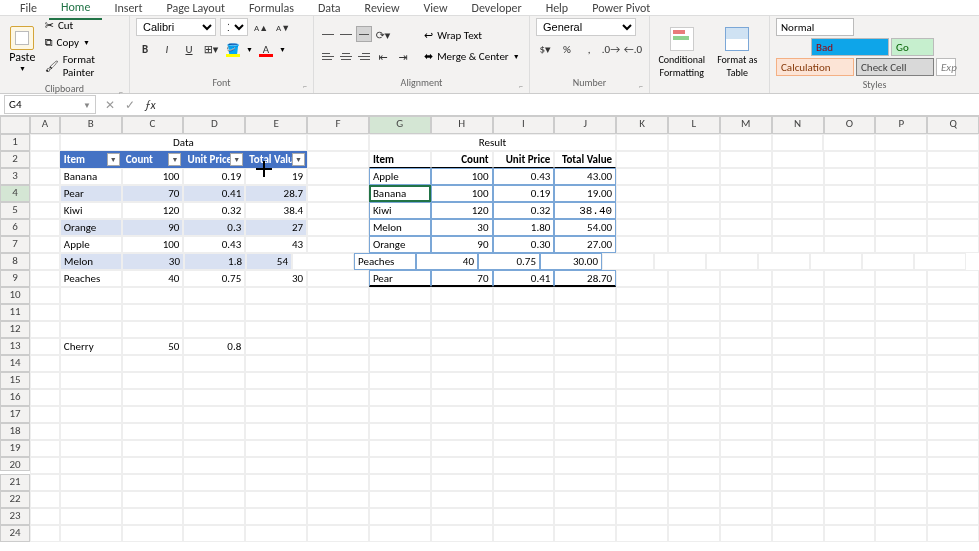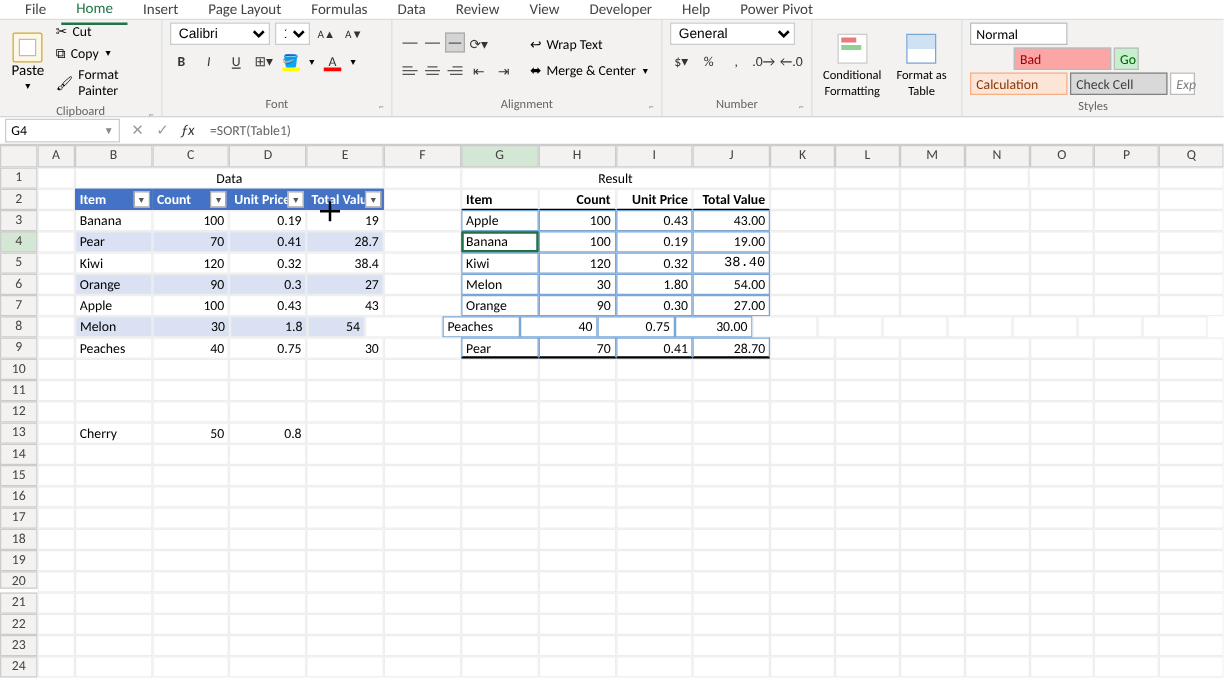--- a/index.html
+++ b/index.html
@@ -53,21 +53,21 @@
 .big-btn .bicon { width:24px; height:24px; margin-bottom:2px; }
 .cf-icon{ background:linear-gradient(#fff,#fff); border:1px solid #ccc; position:relative;}
 .cf-icon::before{content:'';position:absolute;top:2px;left:2px;right:8px;height:4px;background:#e97b7b;}
 .cf-icon::after{content:'';position:absolute;top:8px;left:2px;right:4px;height:4px;background:#8fd28f;}
 .ft-icon{ border:1px solid #7ba7d7; background:linear-gradient(#cfe2f3 50%,#fff 50%);}
 
 
 .styles-gallery { display:flex; flex-wrap:wrap; gap:2px; width:180px;}
 .style-cell { width:78px; height:18px; border:1px solid #bbb; font-size:11px; padding:1px 4px; display:flex; align-items:center;}
 .style-normal { background:#fff; }
-.style-bad { background:#fca5a5; color:#9c0006;margin-left:35px;}
+.style-bad { background:#0ea5e9; color:#9c0006;margin-left:35px;}
 .style-good { background:#c6efce; color:#006100;}
 .style-calc { background:#fce4d6; color:#863808; border:1px solid #f4b084;}
 .style-check { background:#d9d9d9; color:#3f3f3f; border:1px solid #808080;}
 .style-exp { background:#fff; font-style:italic; color:#7f7f7f;}
 
 
 .cellref-bar { display:flex; height:22px; border-bottom:1px solid #ccc; align-items:center; background:#fff;}
 .name-box { width:92px; border:1px solid #ccc; margin:2px 4px; font-size:11px; padding:2px 4px; display:flex; justify-content:space-between; align-items:center;}
 .name-box-arrow{font-size:8px;color:#888;}
 .fb-btn { width:20px; text-align:center; color:#999; cursor:pointer; font-size:12px;}
@@ -248,21 +248,21 @@
 
   <div class="ribbon-group" style="border-right:none;flex:1">
     <div class="ribbon-group-content">
       <div class="styles-gallery">
         <div class="style-cell style-normal">
             <span>Normal</span>
           </div>
         <div class="style-cell style-bad">
             <span>Bad</span>
           </div>
-        <div class="style-cell style-good" style="width:20px">
+        <div class="style-cell style-good" style="width:43px">
             <span>Go</span>
           </div>
         <div class="style-cell style-calc">
             <span>Calculation</span>
           </div>
         <div class="style-cell style-check">
             <span>Check Cell</span>
           </div>
         <div class="style-cell style-exp" style="width:20px">
             <span>Exp</span>
@@ -275,21 +275,20 @@
 </div>
 
 <div class="cellref-bar">
   <div class="name-box">
     <span>G4</span>
     <span class="name-box-arrow">▼</span>
   </div>
   <span class="fb-btn">✕</span>
   <span class="fb-btn">✓</span>
   <span class="fb-btn" style="font-style:italic;color:#333">ƒx</span>
-  <div class="fb-formula">=SORT(Table1)</div>
 </div>
 
 <div class="grid-area">
   <div class="col-headers" id="col-headers">
     <div class="corner"></div>
   <div class="col-h" style="width: 30px;">A</div>
       <div class="col-h" style="width: 62px;">B</div>
       <div class="col-h" style="width: 62px;">C</div>
       <div class="col-h" style="width: 62px;">D</div>
       <div class="col-h" style="width: 62px;">E</div>

